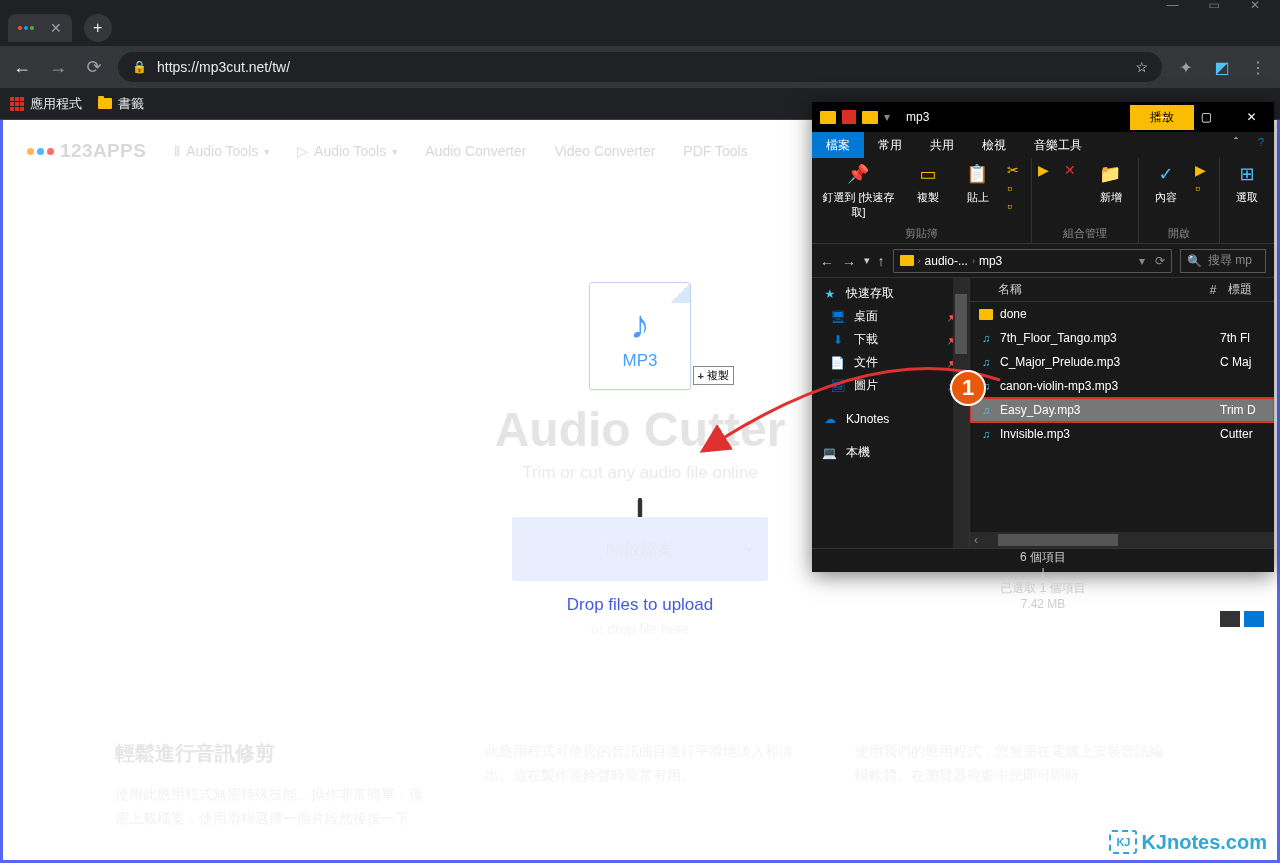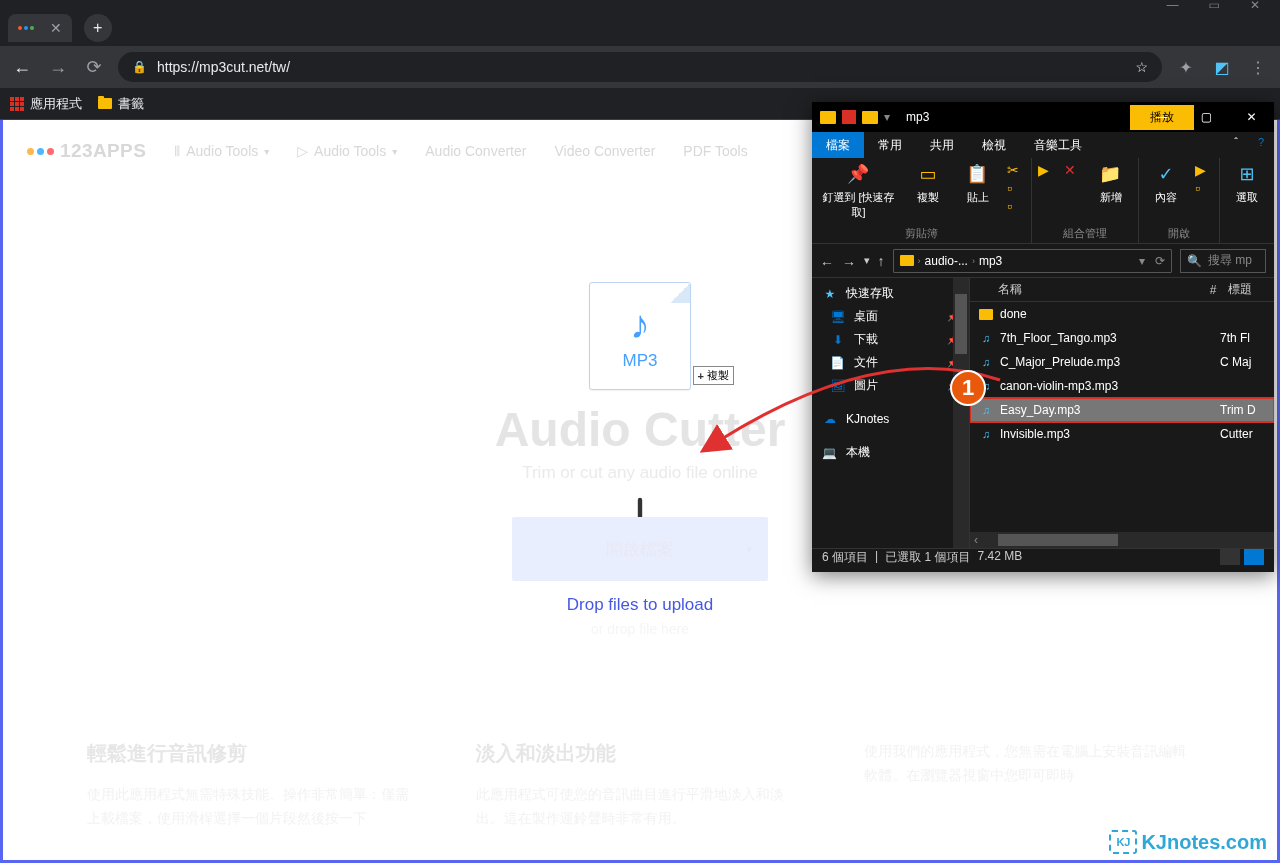--- a/index.html
+++ b/index.html
@@ -46,21 +46,21 @@
 .copy-tag:before { content:"+"; color: #333; font-weight: bold; }
 
 .title { font-size: 48px; font-weight: 700; color: #e4e4e4; margin-bottom: 6px; }
 .subtitle { font-size: 17px; color: #eaeaea; margin-bottom: 10px; }
 .drop-arrow { width: 70px; height: 70px; margin: 0 auto; stroke: #333; stroke-width: 5; fill: none; }
 .open-btn { width: 256px; height: 64px; background: #e9eefe; margin: -50px auto 10px; display: flex; align-items: center; justify-content: center; font-size: 17px; color: #e8e8f4; position: relative; border-radius: 2px; }
 .open-btn .chev2 { position: absolute; right: 16px; font-size: 11px; }
 .drop-text { color: #4558e3; font-size: 17px; margin-top: 14px; font-weight: 500; }
 .drop-hint { color: #f5f5f5; font-size: 14px; margin-top: 6px; }
 
-.features { position: absolute; bottom: 0; left: 0; right: 0; display: flex; padding: 0 84px; gap: 60px; height: 120px; }
+.features { position: absolute; bottom: 0; left: 0; right: 0; display: flex; padding: 0 112px; gap: 60px; height: 120px; }
 .feature { flex: 1; text-align: left; }
 .feature h3 { font-size: 20px; color: #e6e6e6; font-weight: 600; margin-bottom: 16px; }
 .feature p { font-size: 14px; color: #f2f2f2; line-height: 1.7; }
 
 .watermark { position: absolute; bottom: 6px; right: 10px; font-size: 20px; color: #2fa8d8; font-weight: 600; display: flex; align-items: center; gap: 4px; }
 .wm-box { width: 28px; height: 24px; border: 2px dashed #2fa8d8; display: flex; align-items: center; justify-content: center; font-size: 11px; border-radius: 3px; }
 
 
 .arrow-svg { position: absolute; top: 330px; left: 680px; width: 340px; height: 140px; pointer-events: none; z-index: 40; }
 .badge-1 { position: absolute; top: 370px; left: 950px; width: 36px; height: 36px; border-radius: 50%; background: #e8590c; color: #fff; font-size: 22px; font-weight: 700; display: flex; align-items: center; justify-content: center; z-index: 50; border: 2px solid #fff; }
@@ -106,21 +106,21 @@
 .col-name { flex: 1; padding-left: 20px; }
 .col-num { width: 30px; text-align: center; }
 .col-title { width: 46px; }
 .file-row { display: flex; align-items: center; height: 24px; padding: 0 8px; font-size: 12px; gap: 6px; }
 .file-row.selected { background: #777; outline: 2px solid #d93025; outline-offset: -1px; }
 .file-icon { width: 16px; height: 16px; display: flex; align-items: center; justify-content: center; font-size: 11px; }
 .file-name { flex: 1; white-space: nowrap; overflow: hidden; }
 .file-title { width: 46px; white-space: nowrap; overflow: hidden; text-align: left; }
 .exp-hscroll { height: 16px; background: #2a2a2a; display: flex; align-items: center; }
 .exp-hscroll-thumb { width: 120px; height: 12px; background: #555; margin-left: 16px; }
-.exp-status { height: 24px; background: #191919; display: flex; align-items: flex-start; padding: 0 10px; gap: 7px; font-size: 12px; color: #ccc; border-top: 1px solid #333; }
+.exp-status { height: 24px; background: #191919; display: flex; align-items: center; padding: 0 10px; gap: 0; font-size: 12px; color: #ccc; border-top: 1px solid #333; flex-direction: column; }
 .status-icons { margin-left: auto; display: flex; gap: 4px; }
 .status-icon-btn { width: 20px; height: 16px; background: #0078d4; }
 .status-icon-btn.alt { background: #333; }
 </style>
 </head>
 <body>
 
 <div class="browser-window">
   <div class="window-controls">
     <span>—</span>
@@ -224,21 +224,20 @@
       <div class="drop-text">Drop files to upload</div>
       <div class="drop-hint">or drop file here</div>
     </div>
 
     <div class="features">
       <div class="feature">
         <h3>輕鬆進行音訊修剪</h3>
         <p>使用此應用程式無需特殊技能。操作非常簡單：僅需上載檔案，使用滑桿選擇一個片段然後按一下</p>
       </div>
       <div class="feature">
-        <h3>淡入和淡出功能</h3>
         <p>此應用程式可使您的音訊曲目進行平滑地淡入和淡出。這在製作運鈴聲時非常有用。</p>
       </div>
       <div class="feature">
         <p>使用我們的應用程式，您無需在電腦上安裝音訊編輯軟體。在瀏覽器視窗中您即可即時</p>
       </div>
     </div>
 
     <div class="watermark">
       <div class="wm-box">KJ</div>
       <span>KJnotes.com</span>

